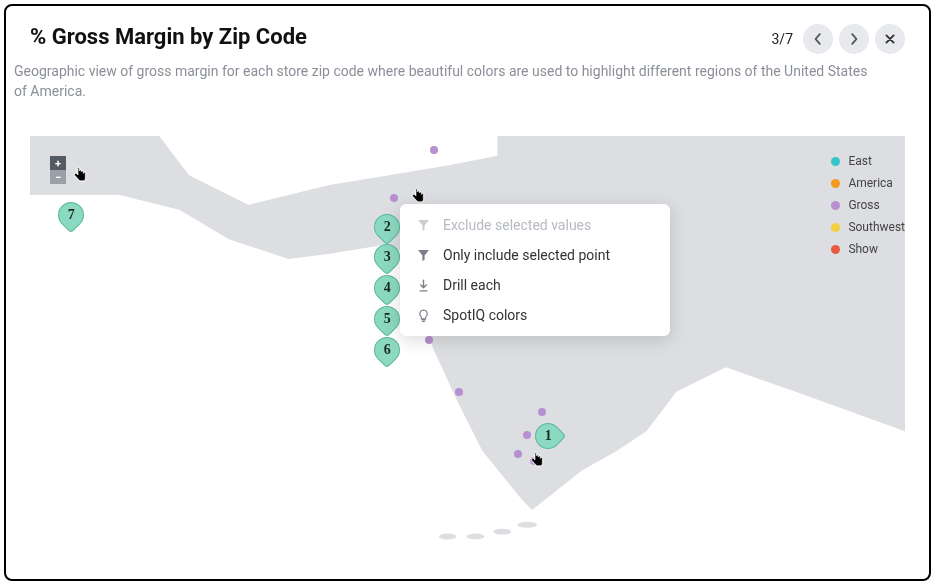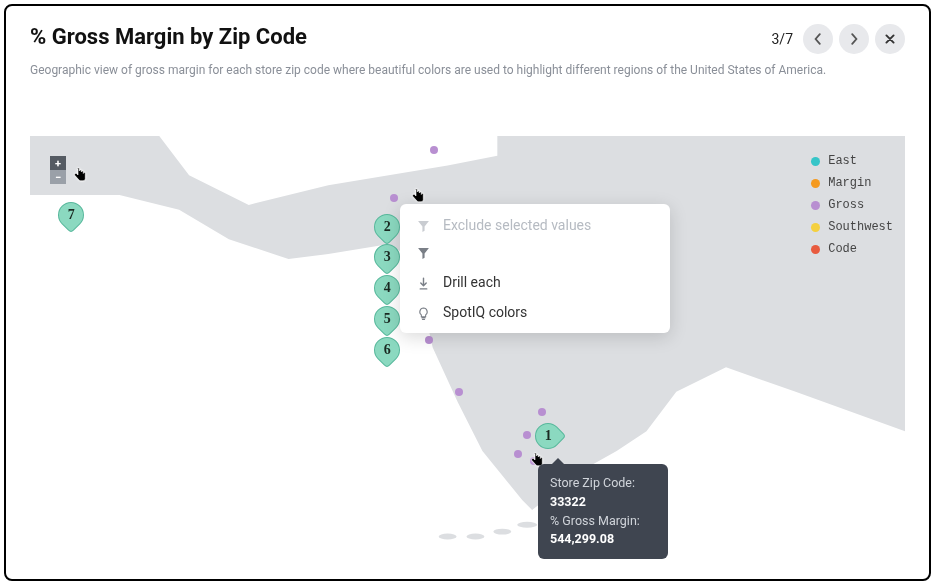--- a/index.html
+++ b/index.html
@@ -46,22 +46,22 @@
     border-radius: 50%;
     background: #e8e9ec;
     display: flex;
     align-items: center;
     justify-content: center;
     cursor: pointer;
     color: #555;
   }
   .round-btn svg { width: 12px; height: 12px; }
   .subtitle {
-    padding: 8px 24px 0 24px;
-    font-size: 12px;
+    padding: 8px 24px 0 8px;
+    font-size: 14px;
     color: #8a8f98;
     line-height: 1.4;
     max-width: 900px;
   }
   .map-area {
     position: absolute;
     left: 24px;
     right: 24px;
     top: 130px;
     bottom: 10px;
@@ -94,25 +94,24 @@
   }
   .zoom-btn + .zoom-btn { background: #9aa0a8; }
   .cursor-hand {
     position: absolute;
     width: 16px; height: 16px;
     pointer-events: none;
   }
   .cursor-hand svg { width: 16px; height: 16px; filter: drop-shadow(0 0 1px #fff); }
   .legend {
     position: absolute;
-    right: 12px;
+    right: 0px;
     top: 18px;
     font-size: 12px;
     color: #444;
-    font-family: Liberation Mono, monospace;
   }
   .legend-row {
     display: flex;
     align-items: center;
     gap: 8px;
     margin-bottom: 8px;
   }
   .legend-dot {
     width: 9px; height: 9px; border-radius: 50%;
   }
@@ -141,21 +140,21 @@
     top: 68px;
     width: 270px;
     background: #fff;
     border-radius: 6px;
     box-shadow: 0 4px 18px rgba(0,0,0,0.15);
     padding: 6px 0;
     font-size: 14px;
   }
   .menu-item {
     display: flex;
-    align-items: flex-end;
+    align-items: center;
     gap: 12px;
     padding: 7px 16px;
     color: #333;
     cursor: pointer;
   }
   .menu-item.disabled { color: #b6bbc2; cursor: default; }
   .menu-item .micon { width: 15px; display:flex; justify-content:center; color: #7a7f87; }
   .menu-item.disabled .micon { color: #c9ccd1; }
   .tooltip {
     position: absolute;
@@ -252,33 +251,33 @@
     <div class="data-dot" style="left:484px; top:314px;"></div>
     <div class="data-dot" style="left:500px; top:321px;"></div>
 
     <div class="legend">
       <div class="legend-row">
         <div class="legend-dot" id="lc0" style="background: rgb(54, 197, 200);"></div>
         <span>East</span>
       </div>
       <div class="legend-row">
         <div class="legend-dot" id="lc1" style="background: rgb(245, 154, 31);"></div>
-        <span>Margin</span>
+        <span>America</span>
       </div>
       <div class="legend-row">
         <div class="legend-dot" id="lc2" style="background: rgb(184, 143, 209);"></div>
         <span>Gross</span>
       </div>
       <div class="legend-row">
         <div class="legend-dot" id="lc3" style="background: rgb(244, 208, 63);"></div>
         <span>Southwest</span>
       </div>
       <div class="legend-row">
         <div class="legend-dot" id="lc4" style="background: rgb(232, 91, 63);"></div>
-        <span>Code</span>
+        <span>Show</span>
       </div>
     </div>
 
     <div class="pin" style="left:28px; top:66px;">
         <span>7</span>
       </div>
     <div class="pin" style="left:344px; top:78px;">
         <span>2</span>
       </div>
     <div class="pin" style="left:344px; top:108px;">
@@ -311,20 +310,21 @@
             </svg>
           </span>
         <span>Exclude selected values</span>
       </div>
       <div class="menu-item">
         <span class="micon">
             <svg width="13" height="13" viewBox="0 0 12 12">
               <path d="M1 1h10L7 6v4l-2 1V6z" fill="currentColor"></path>
             </svg>
           </span>
+        <span>Only include selected point</span>
       </div>
       <div class="menu-item">
         <span class="micon">
             <svg width="13" height="13" viewBox="0 0 12 12">
               <path d="M6 1v7M6 8l-2.5-2.5M6 8l2.5-2.5M3 11h6" stroke="currentColor" stroke-width="1.3" fill="none" stroke-linecap="round"></path>
             </svg>
           </span>
         <span>Drill each</span>
       </div>
       <div class="menu-item">
@@ -336,22 +336,16 @@
         <span>SpotIQ colors</span>
       </div>
     </div>
 
     <div class="cursor-hand" style="left:499px; top:316px;">
       <svg viewBox="0 0 16 16">
           <path d="M6 2v6l-1.2-1.2c-.5-.5-1.4-.5-1.8 0-.5.5-.5 1.3 0 1.8L7 13c.4.5 1 .8 1.7.8H11c1.3 0 2.3-1 2.3-2.3V6.5c0-.6-.5-1-1-1s-1 .4-1 1V5c0-.6-.5-1-1-1s-1 .4-1 1V4c0-.6-.5-1-1-1s-1 .4-1 1V2c0-.6-.5-1-1-1s-1 .4-1 1z" fill="#000" stroke="#fff" stroke-width="0.6"></path>
         </svg>
     </div>
 
-    <div class="tooltip">
-      <div class="tt-label">Store Zip Code:</div>
-      <div class="tt-value">33322</div>
-      <div class="tt-label">% Gross Margin:</div>
-      <div class="tt-value">544,299.08</div>
-    </div>
 
   </div>
 
 </div>
 
 </body></html>

